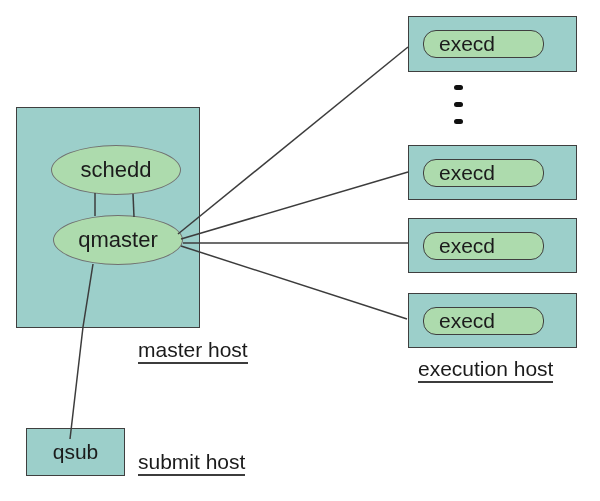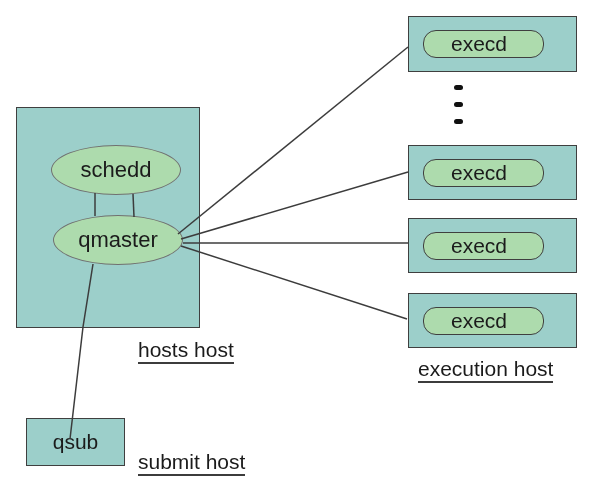--- a/index.html
+++ b/index.html
@@ -15,21 +15,21 @@
 
   
   .host-box {
     position: absolute;
     background: var(--host_fill, #9ccfca);
     border: 1.5px solid var(--box_border, #3f3f3f);
     box-sizing: border-box;
   }
   .master-box { left: 16px; top: 107px; width: 184px; height: 221px; }
   .qsub-box {
-    left: 26px; top: 418px; width: 99px; height: 48px;
+    left: 26px; top: 428px; width: 99px; height: 48px;
     display: flex; align-items: center; justify-content: center;
     font-size: 21px;
   }
   .exec-box { left: 408px; width: 169px; height: 55px; }
   .exec-box.b1 { top: 16px; height: 56px; }
   .exec-box.b2 { top: 145px; }
   .exec-box.b3 { top: 218px; }
   .exec-box.b4 { top: 293px; }
 
   
@@ -49,21 +49,21 @@
   
   .daemon-rect {
     position: absolute;
     left: 14px; top: 13px;
     width: 121px; height: 28px;
     background: var(--daemon_fill, #addbad);
     border: 1.5px solid var(--box_border, #3f3f3f);
     border-radius: 13px;
     box-sizing: border-box;
     display: flex; align-items: center;
-    padding-left: 27px;
+    padding-left: 15px;
     font-size: 21px;
   }
 
   
   .caption {
     position: absolute;
     font-size: 21px;
     white-space: nowrap;
     border-bottom: 2px solid var(--line, #3c3c3c);
     padding-bottom: 2px;
@@ -104,21 +104,21 @@
 <div class="canvas">
 
   <div class="host-box master-box">
     <div class="daemon-ellipse schedd">
       <span>schedd</span>
     </div>
     <div class="daemon-ellipse qmaster">
       <span>qmaster</span>
     </div>
   </div>
-  <div class="caption cap-master">hosts host</div>
+  <div class="caption cap-master">master host</div>
 
   <div class="host-box exec-box b1">
     <div class="daemon-rect">
       <span>execd</span>
     </div>
   </div>
   <div class="host-box exec-box b2">
     <div class="daemon-rect">
       <span>execd</span>
     </div>

